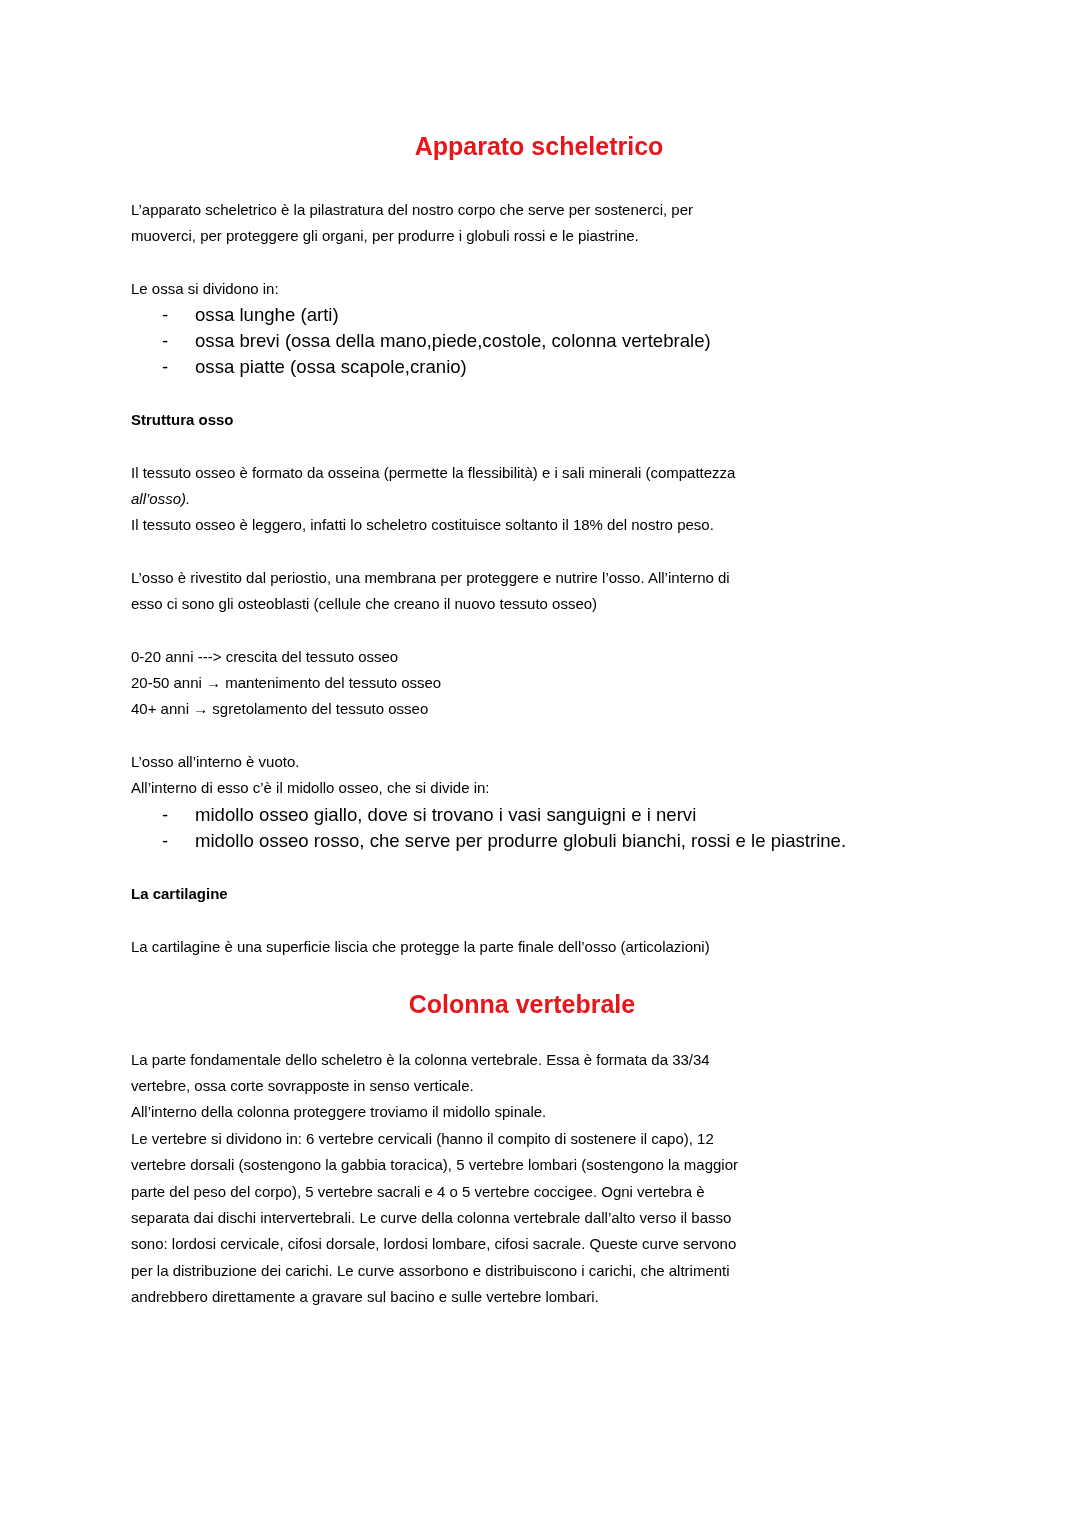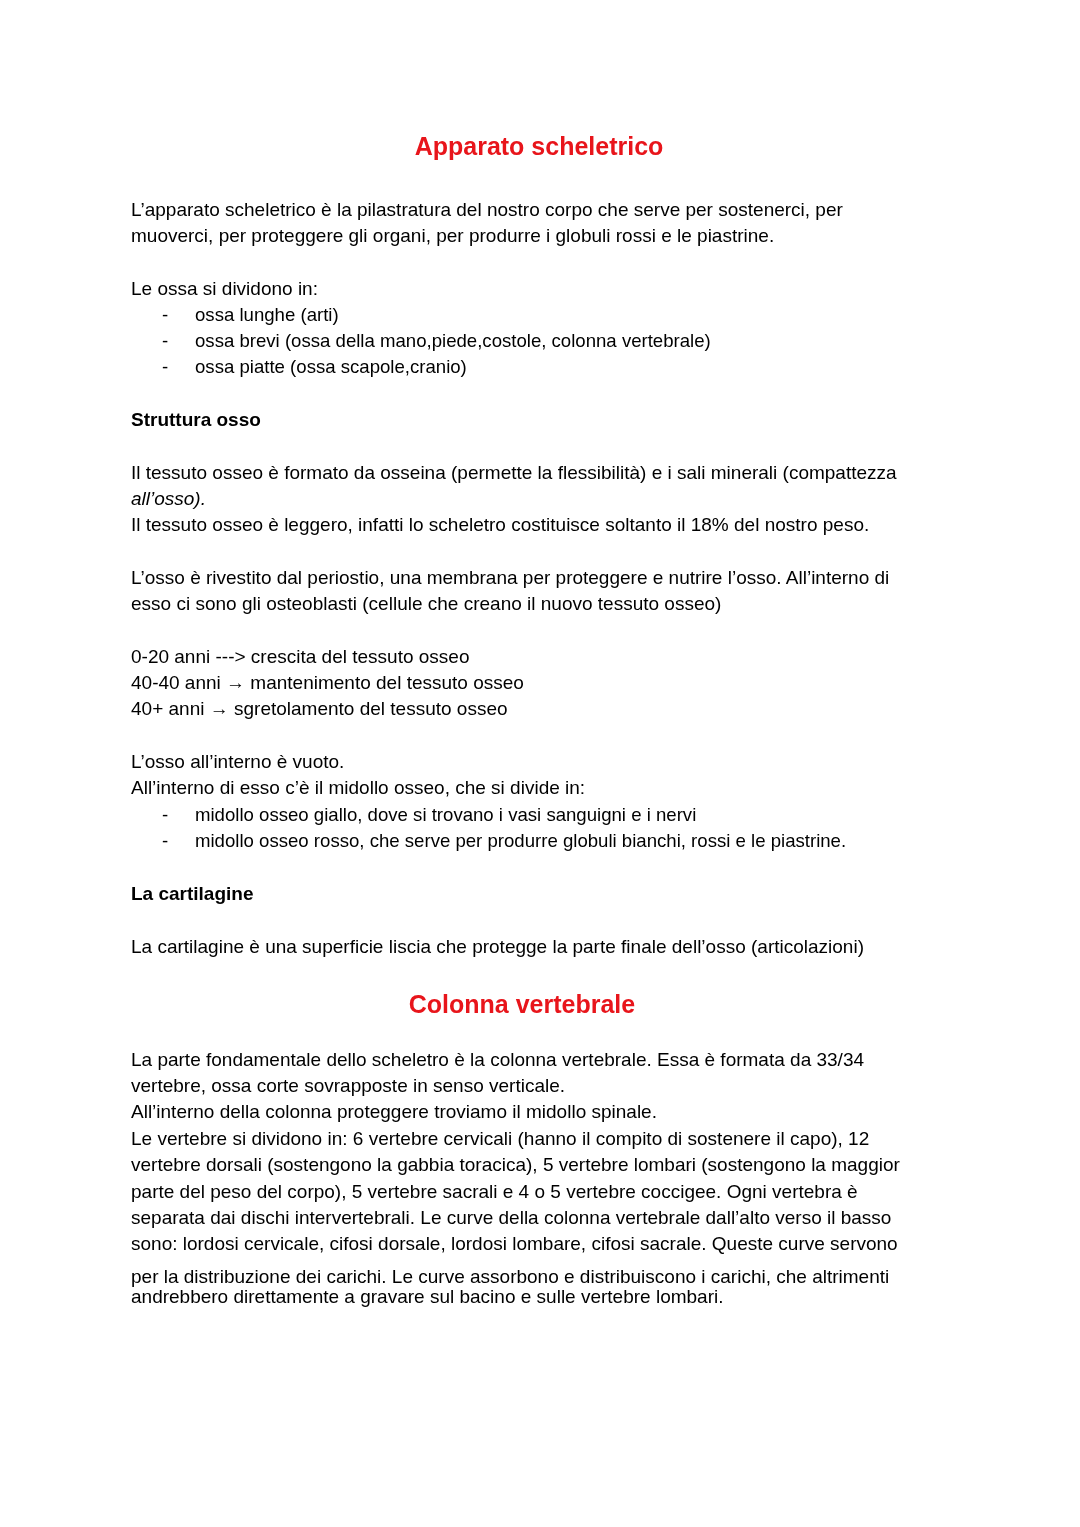--- a/index.html
+++ b/index.html
@@ -28,21 +28,21 @@
     text-align: center;
     font-weight: bold;
     font-size: 25px;
     color: #e8151b;
     margin: 0;
     line-height: 30px;
   }
   .line {
     position: absolute;
     left: 0;
-    font-size: 19px;
+    font-size: 15px;
     line-height: 26px;
     white-space: nowrap;
     margin: 0;
   }
   .subhead {
     font-weight: bold;
   }
   .bullet {
     position: absolute;
     left: 31px;
@@ -90,21 +90,21 @@
   <p class="line subhead" style="top:407px;">Struttura osso</p>
 
   <p class="line" style="top:460px;">Il tessuto osseo è formato da osseina (permette la flessibilità) e i sali minerali (compattezza</p>
   <p class="line" style="top:486px;font-style:italic;">all’osso).</p>
   <p class="line" style="top:512px;">Il tessuto osseo è leggero, infatti lo scheletro costituisce soltanto il 18% del nostro peso.</p>
 
   <p class="line" style="top:565px;">L’osso è rivestito dal periostio, una membrana per proteggere e nutrire l’osso. All’interno di</p>
   <p class="line" style="top:591px;">esso ci sono gli osteoblasti (cellule che creano il nuovo tessuto osseo)</p>
 
   <p class="line" style="top:644px;">0-20 anni ---&gt; crescita del tessuto osseo</p>
-  <p class="line" style="top:670px;">40-40 anni → mantenimento del tessuto osseo</p>
+  <p class="line" style="top:670px;">20-50 anni → mantenimento del tessuto osseo</p>
   <p class="line" style="top:696px;">40+ anni → sgretolamento del tessuto osseo</p>
 
   <p class="line" style="top:749px;text-align:center;">L’osso all’interno è vuoto.</p>
   <p class="line" style="top:775px;">All’interno di esso c’è il midollo osseo, che si divide in:</p>
 
   <div class="row" style="top:802px;">
     <span class="bullet">-</span>
     <span class="bullet-text">midollo osseo giallo, dove si trovano i vasi sanguigni e i nervi</span>
   </div>
   <div class="row" style="top:828px;">
@@ -118,16 +118,16 @@
   <h1 class="title" style="top: 989px; width: 782px; color: rgb(232, 21, 27);">Colonna vertebrale</h1>
 
   <p class="line" style="top:1047px;">La parte fondamentale dello scheletro è la colonna vertebrale. Essa è formata da 33/34</p>
   <p class="line" style="top:1073px;">vertebre, ossa corte sovrapposte in senso verticale.</p>
   <p class="line" style="top:1099px;">All’interno della colonna proteggere troviamo il midollo spinale.</p>
   <p class="line" style="top:1126px;">Le vertebre si dividono in: 6 vertebre cervicali (hanno il compito di sostenere il capo), 12</p>
   <p class="line" style="top:1152px;">vertebre dorsali (sostengono la gabbia toracica), 5 vertebre lombari (sostengono la maggior</p>
   <p class="line" style="top:1179px;">parte del peso del corpo), 5 vertebre sacrali e 4 o 5 vertebre coccigee. Ogni vertebra è</p>
   <p class="line" style="top:1205px;">separata dai dischi intervertebrali. Le curve della colonna vertebrale dall’alto verso il basso</p>
   <p class="line" style="top:1231px;">sono: lordosi cervicale, cifosi dorsale, lordosi lombare, cifosi sacrale. Queste curve servono</p>
-  <p class="line" style="top:1258px;margin-top:6px;">per la distribuzione dei carichi. Le curve assorbono e distribuiscono i carichi, che altrimenti</p>
+  <p class="line" style="top:1258px;">per la distribuzione dei carichi. Le curve assorbono e distribuiscono i carichi, che altrimenti</p>
   <p class="line" style="top:1284px;">andrebbero direttamente a gravare sul bacino e sulle vertebre lombari.</p>
 
 </div>
 
 </body></html>

